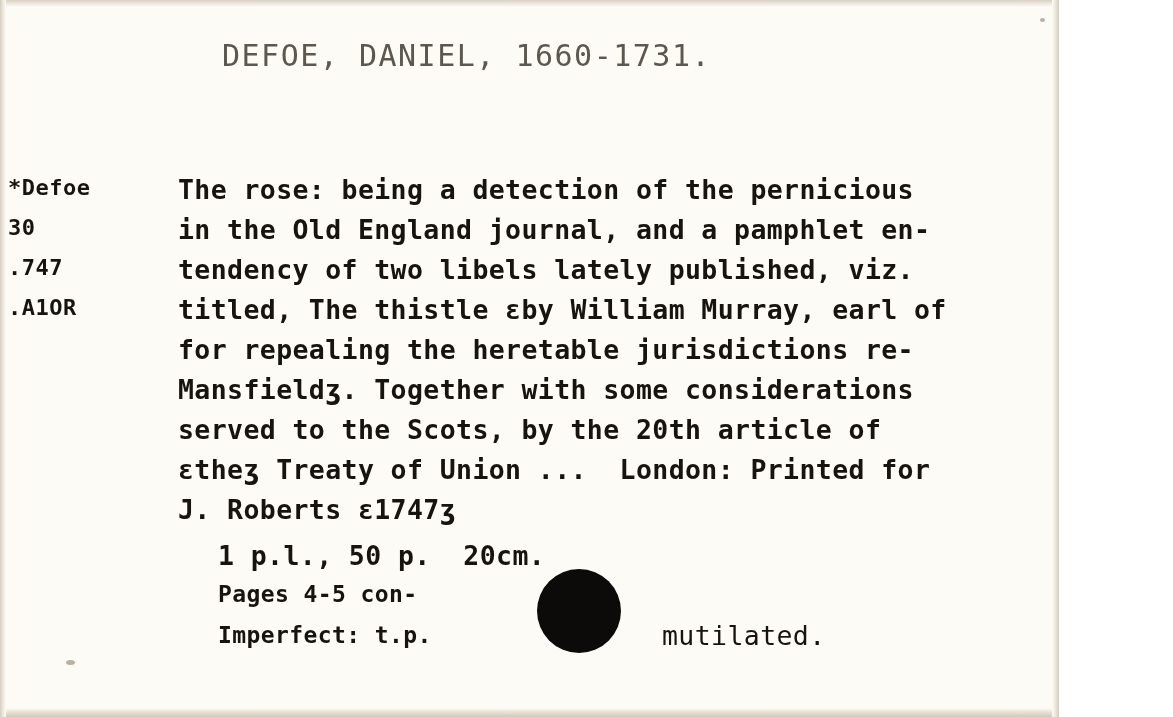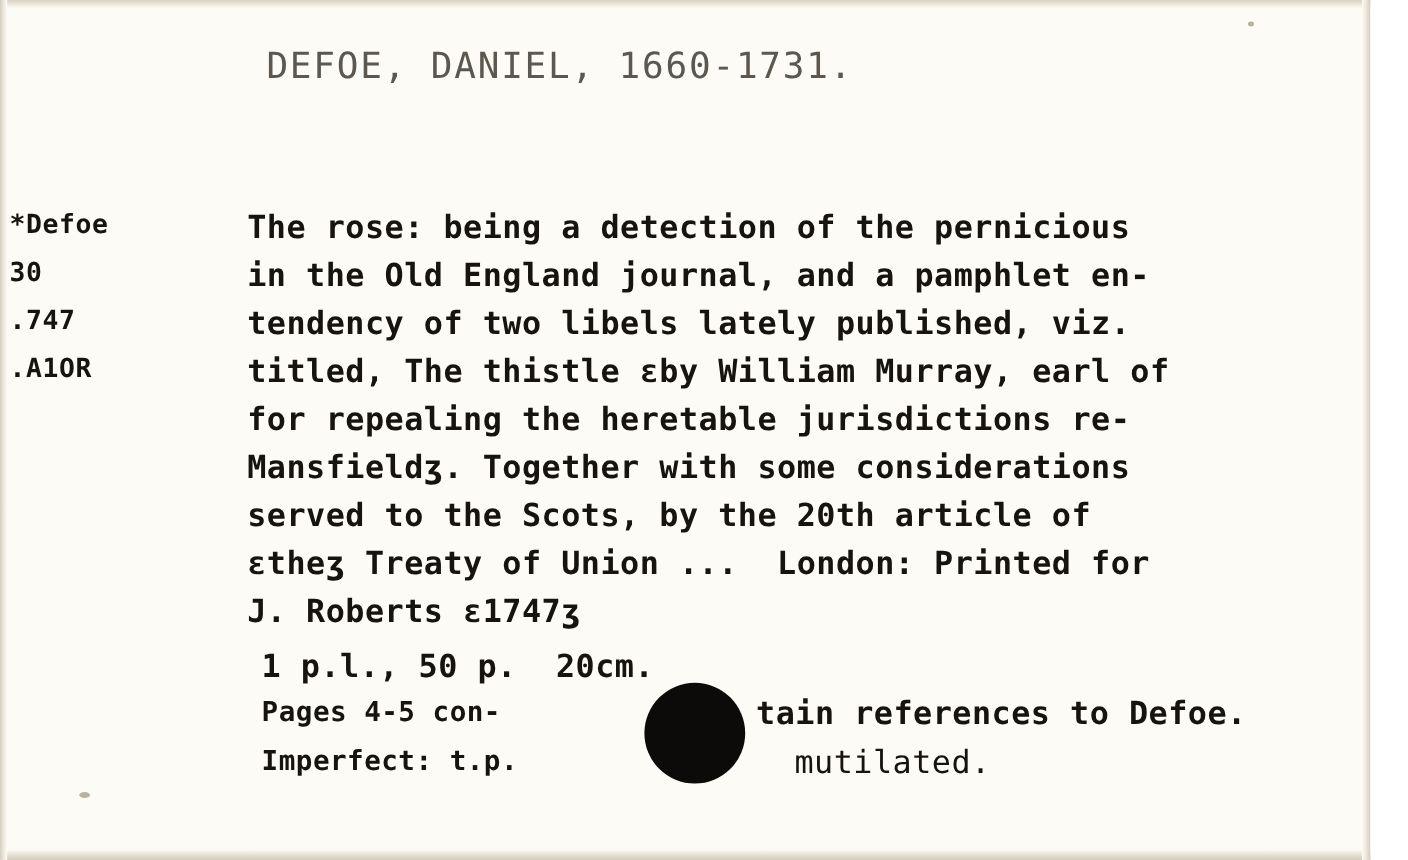--- a/index.html
+++ b/index.html
@@ -2,21 +2,21 @@
 <html><head>
 <meta charset="utf-8">
 <style>
   html, body {
     margin: 0;
     padding: 0;
     background: #ffffff;
   }
   .card {
     position: relative;
-    width: 1142px;
+    width: 1059px;
     height: 717px;
     background: #fdfbf5;
     overflow: hidden;
     font-family: "DejaVu Sans Mono", "Liberation Mono", monospace;
     color: #151310;
   }
   .card-edge-top {
     position: absolute;
     left: 0; top: 0;
     width: 1173px; height: 7px;
@@ -67,21 +67,21 @@
     position: absolute;
     left: 178px;
     top: 170px;
     width: 960px;
     font-size: 26.5px;
     line-height: 40px;
     font-weight: 700;
     letter-spacing: 0.4px;
     color: #17140f;
   }
-  .body-block .line { white-space: pre; margin-left: 28px; }
+  .body-block .line { white-space: pre; }
 
   .collation {
     position: absolute;
     left: 218px;
     top: 535px;
     font-size: 26.5px;
     line-height: 41px;
     font-weight: 700;
     letter-spacing: 0.4px;
     color: #17140f;
@@ -175,21 +175,20 @@
 
   <div class="collation">
     <div class="line">1 p.l., 50 p.  20cm.</div>
   </div>
 
   <div class="notes-left">
     <div class="line">Pages 4-5 con-</div>
     <div class="line">Imperfect: t.p.</div>
   </div>
 
-  <div class="notes-right-1">tain references to Defoe.</div>
   <div class="notes-right-2">mutilated.</div>
 
   <div class="ink-blot"></div>
 
   <div class="speck speck-1"></div>
   <div class="speck speck-2"></div>
   <div class="speck speck-3"></div>
 
 </div>
 

